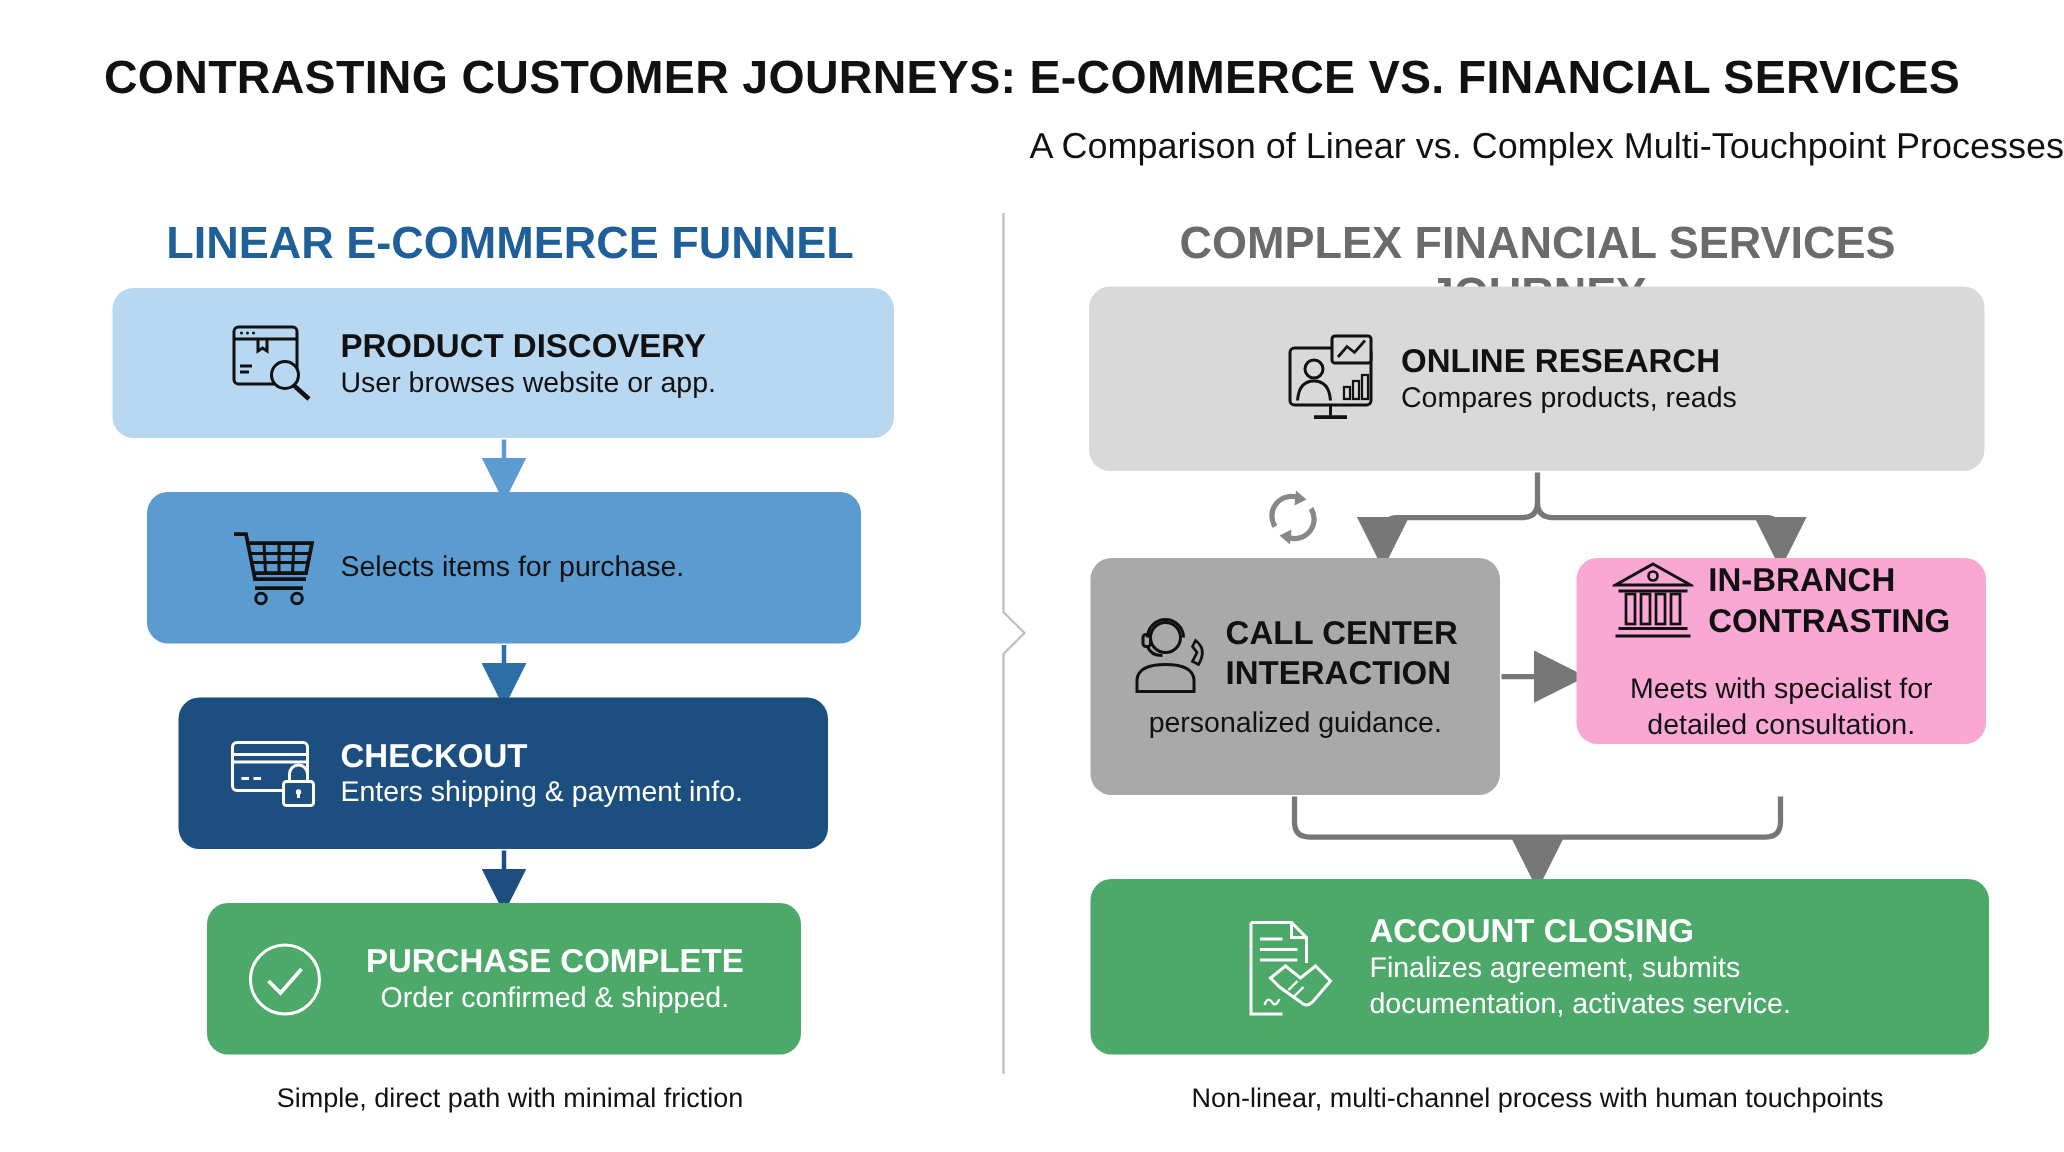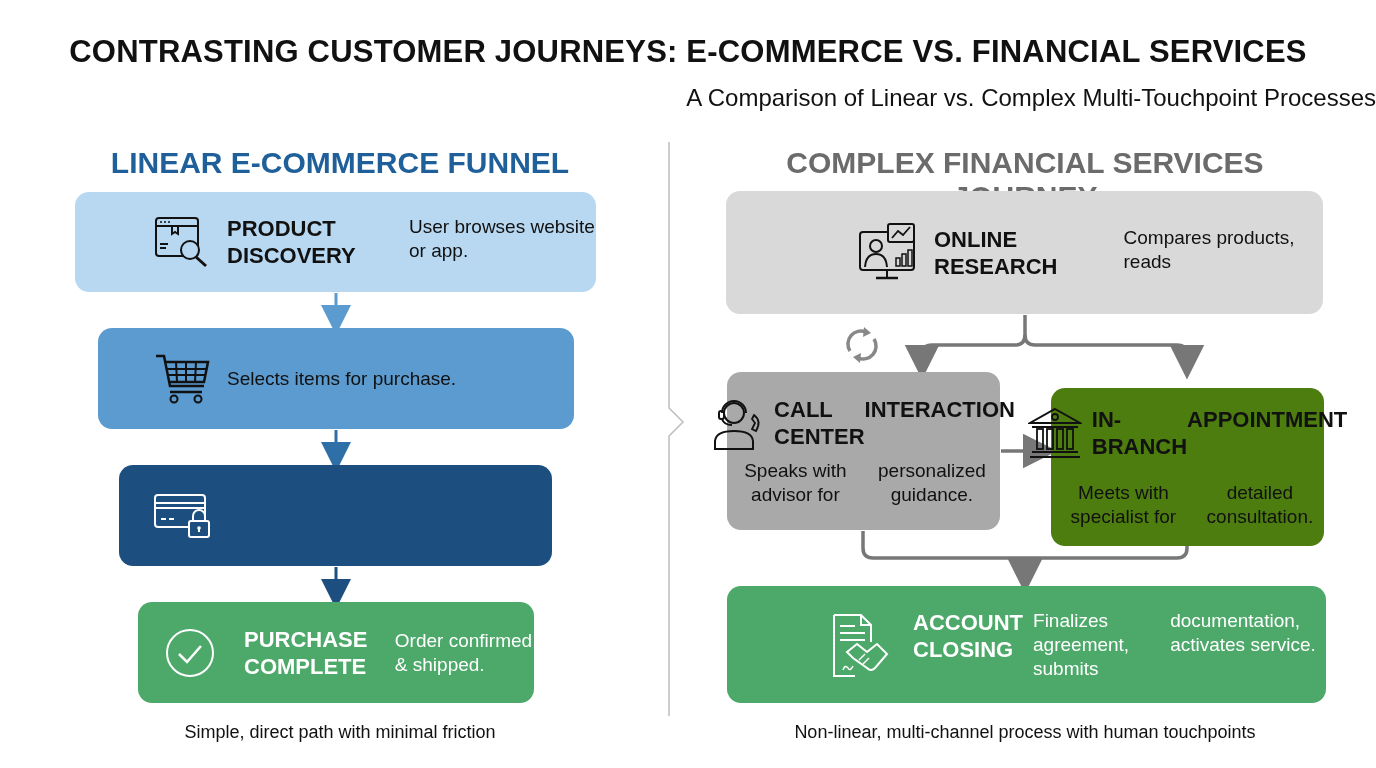--- a/index.html
+++ b/index.html
@@ -5,30 +5,30 @@
   html,body{margin:0;padding:0;}
   body{width:1376px;height:768px;background:#ffffff;position:relative;overflow:hidden;font-family:"Liberation Sans","DejaVu Sans",sans-serif;color:#111;}
   .abs{position:absolute;}
   #title{left:0;width:1376px;top:34px;text-align:center;font-size:31px;font-weight:bold;letter-spacing:0.2px;color:#111;}
   #subtitle{left:0;width:1376px;top:84px;text-align:right;font-size:24px;color:#111;}
   .sec-head{top:146px;font-size:30px;font-weight:bold;text-align:center;}
   #left-head{left:60px;width:560px;color:#1f5f9a;}
   #right-head{left:720px;width:610px;color:#6b6b6b;}
   .box{position:absolute;border-radius:14px;display:flex;align-items:center;}
   .box .icon{flex:0 0 auto;display:flex;align-items:center;justify-content:center;}
-  .box .txt{display:flex;}
+  .box .txt{display:flex;flex-direction:column;}
   .box .t{font-weight:bold;font-size:22px;line-height:27px;}
   .box .d{font-size:19px;line-height:24px;}
   #b1{left:75px;top:192px;width:521px;height:100px;background:#b8d8f2;color:#111;}
   #b2{left:98px;top:328px;width:476px;height:101px;background:#5b9bd0;color:#111;}
   #b3{left:119px;top:465px;width:433px;height:101px;background:#1c4f80;color:#fff;}
   #b4{left:138px;top:602px;width:396px;height:101px;background:#4da96a;color:#fff;}
   #r1{left:726px;top:191px;width:597px;height:123px;background:#d9d9d9;color:#111;}
   #r2{left:727px;top:372px;width:273px;height:158px;background:#a9a9a9;color:#111;flex-direction:column;justify-content:center;}
-  #r3{left:1051px;top:388px;width:273px;height:158px;background:#4d7c0f;color:#111;flex-direction:column;justify-content:center;}
+  #r3{left:1051px;top:372px;width:273px;height:124px;background:#f9a8d4;color:#111;flex-direction:column;justify-content:center;}
   #r4{left:727px;top:586px;width:599px;height:117px;background:#4da96a;color:#fff;}
   .caption{top:722px;font-size:18px;text-align:center;color:#111;}
   #left-cap{left:60px;width:560px;}
   #right-cap{left:720px;width:610px;}
   .rowhead{display:flex;align-items:center;gap:10px;}
   .center{text-align:center;}
   svg.lines{position:absolute;left:0;top:0;}
 </style>
 </head>
 <body>
@@ -120,20 +120,24 @@
         <line x1="2" y1="12" x2="52" y2="12" stroke="#fff" stroke-width="2"></line>
         <line x1="2" y1="17" x2="52" y2="17" stroke="#fff" stroke-width="2"></line>
         <line x1="8" y1="28" x2="13" y2="28" stroke="#fff" stroke-width="2"></line>
         <line x1="16" y1="28" x2="21" y2="28" stroke="#fff" stroke-width="2"></line>
         <rect x="36" y="30" width="20" height="16" rx="2" fill="#1c4f80" stroke="#fff" stroke-width="2"></rect>
         <path d="M40,30 L40,25 A6,6 0 0 1 52,25 L52,30" fill="none" stroke="#fff" stroke-width="2"></path>
         <circle cx="46" cy="37" r="1.8" fill="#fff"></circle>
         <line x1="46" y1="38" x2="46" y2="41" stroke="#fff" stroke-width="2"></line>
       </svg>
   </div>
+  <div class="txt" style="margin-left:14px;">
+    <span class="t">CHECKOUT</span>
+    <span class="d">Enters shipping &amp; payment info.</span>
+  </div>
 </div>
 
 <div id="b4" class="box">
   <div class="icon" style="margin-left:26px;width:52px;">
     <svg width="50" height="50" viewBox="0 0 50 50">
         <circle cx="25" cy="25" r="23" fill="none" stroke="#fff" stroke-width="2"></circle>
         <path d="M14,26 L22,34 L36,18" fill="none" stroke="#fff" stroke-width="2.5"></path>
       </svg>
   </div>
   <div class="txt" style="margin-left:28px;align-items:center;">
@@ -176,21 +180,20 @@
           <path d="M3,54 L3,46 Q4,36 22,36 Q40,36 41,46 L41,54 Z" fill="none" stroke="#111" stroke-width="2"></path>
           <path d="M42,20 Q50,26 44,36 L40,34 L43,28 L40,24 Z" fill="none" stroke="#111" stroke-width="1.8"></path>
         </svg>
     </div>
     <div class="txt">
       <span class="t">CALL CENTER</span>
       <span class="t">INTERACTION</span>
     </div>
   </div>
   <div class="txt center" style="margin-top:8px;">
-    <span class="d">Speaks with advisor for</span>
     <span class="d">personalized guidance.</span>
   </div>
 </div>
 
 <div id="r3" class="box">
   <div class="rowhead">
     <div class="icon">
       <svg width="54" height="52" viewBox="0 0 54 52">
           <path d="M27,2 L52,16 L2,16 Z" fill="none" stroke="#111" stroke-width="2"></path>
           <circle cx="27" cy="10" r="3" fill="none" stroke="#111" stroke-width="1.8"></circle>
@@ -198,21 +201,21 @@
           <rect x="9" y="22" width="6" height="20" fill="none" stroke="#111" stroke-width="1.8"></rect>
           <rect x="19" y="22" width="6" height="20" fill="none" stroke="#111" stroke-width="1.8"></rect>
           <rect x="29" y="22" width="6" height="20" fill="none" stroke="#111" stroke-width="1.8"></rect>
           <rect x="39" y="22" width="6" height="20" fill="none" stroke="#111" stroke-width="1.8"></rect>
           <line x1="4" y1="45" x2="50" y2="45" stroke="#111" stroke-width="2"></line>
           <line x1="2" y1="50" x2="52" y2="50" stroke="#111" stroke-width="2"></line>
         </svg>
     </div>
     <div class="txt">
       <span class="t">IN-BRANCH</span>
-      <span class="t">APPOINTMENT</span>
+      <span class="t">CONTRASTING</span>
     </div>
   </div>
   <div class="txt center" style="margin-top:21px;">
     <span class="d">Meets with specialist for</span>
     <span class="d">detailed consultation.</span>
   </div>
 </div>
 
 <div id="r4" class="box">
   <div class="icon" style="margin-left:104px;width:60px;">

